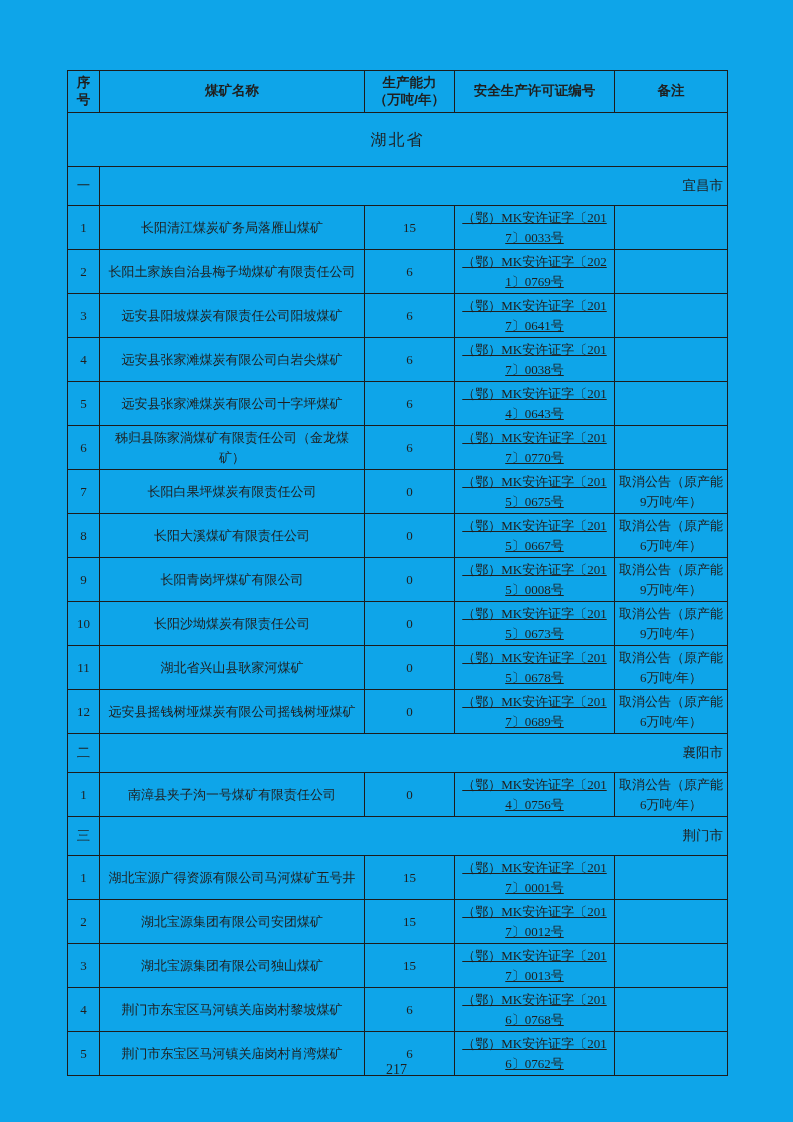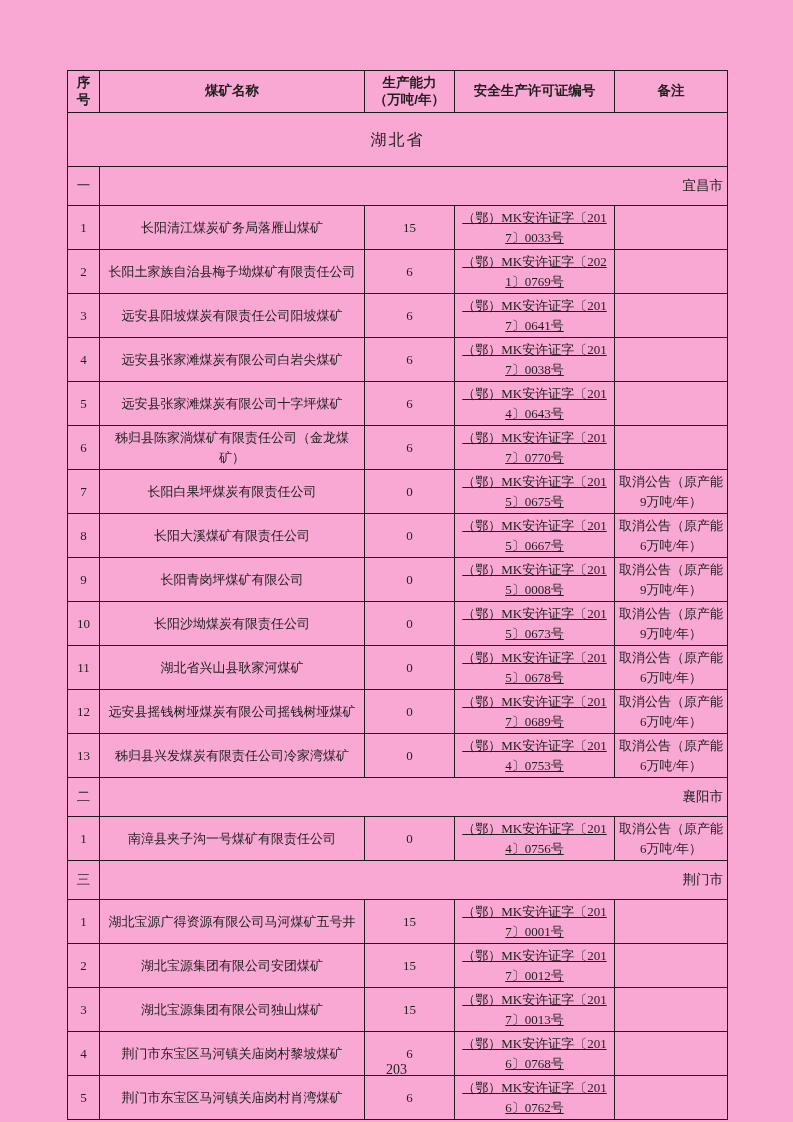--- a/index.html
+++ b/index.html
@@ -5,21 +5,21 @@
   html, body { margin: 0; padding: 0; }
   body {
     width: 793px; height: 1122px;
     background: #f6f6f4;
     font-family: "Liberation Serif", "DejaVu Serif", serif;
     color: #1f1f1f;
   }
   .page {
     position: relative;
     width: 793px; height: 1122px;
-    background: #f9a8d4;
+    background: #0ea5e9;
     overflow: hidden;
   }
   table.mine-table {
     position: absolute;
     left: 67px; top: 70px;
     width: 660px;
     border-collapse: collapse;
     table-layout: fixed;
   }
   table.mine-table td, table.mine-table th {
@@ -180,27 +180,20 @@
         <td class="lic">（鄂）MK安许证字〔2015〕0678号</td>
         <td class="rem">取消公告（原产能6万吨/年）</td>
       </tr>
       <tr class="data-row">
         <td class="no">12</td>
         <td class="name">远安县摇钱树垭煤炭有限公司摇钱树垭煤矿</td>
         <td class="cap">0</td>
         <td class="lic">（鄂）MK安许证字〔2017〕0689号</td>
         <td class="rem">取消公告（原产能6万吨/年）</td>
       </tr>
-      <tr class="data-row">
-        <td class="no">13</td>
-        <td class="name">秭归县兴发煤炭有限责任公司冷家湾煤矿</td>
-        <td class="cap">0</td>
-        <td class="lic">（鄂）MK安许证字〔2014〕0753号</td>
-        <td class="rem">取消公告（原产能6万吨/年）</td>
-      </tr>
 
       <tr class="city-row">
         <td class="idx">二</td>
         <td class="city" colspan="4">襄阳市</td>
       </tr>
       <tr class="data-row">
         <td class="no">1</td>
         <td class="name">南漳县夹子沟一号煤矿有限责任公司</td>
         <td class="cap">0</td>
         <td class="lic">（鄂）MK安许证字〔2014〕0756号</td>
@@ -242,14 +235,14 @@
       <tr class="data-row">
         <td class="no">5</td>
         <td class="name">荆门市东宝区马河镇关庙岗村肖湾煤矿</td>
         <td class="cap">6</td>
         <td class="lic">（鄂）MK安许证字〔2016〕0762号</td>
         <td class="rem"></td>
       </tr>
     </tbody>
   </table>
 
-  <div class="page-number">203</div>
+  <div class="page-number">217</div>
 </div>
 
 </body></html>

